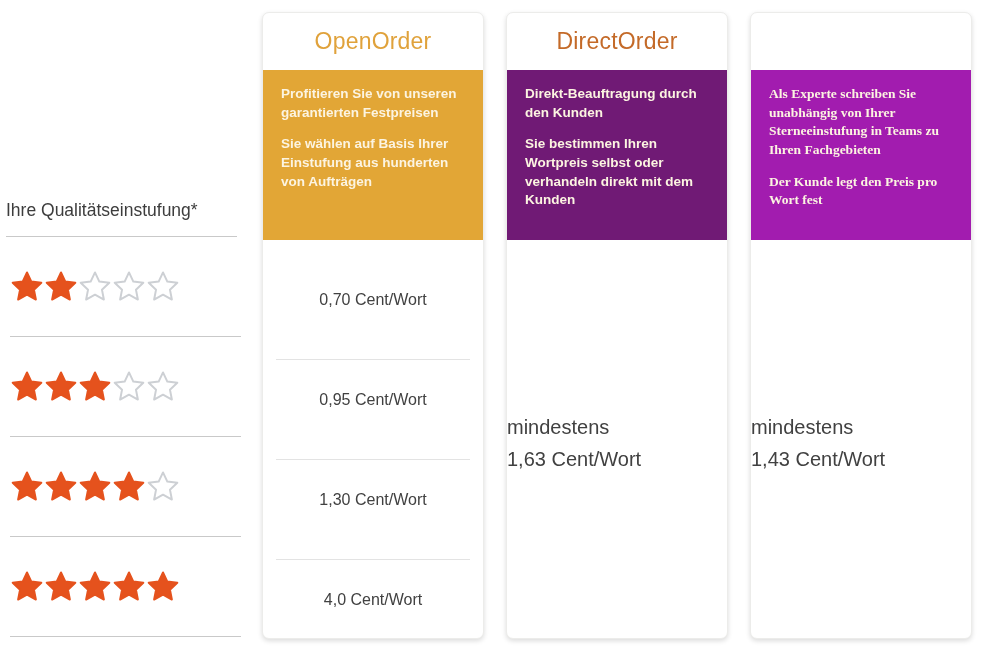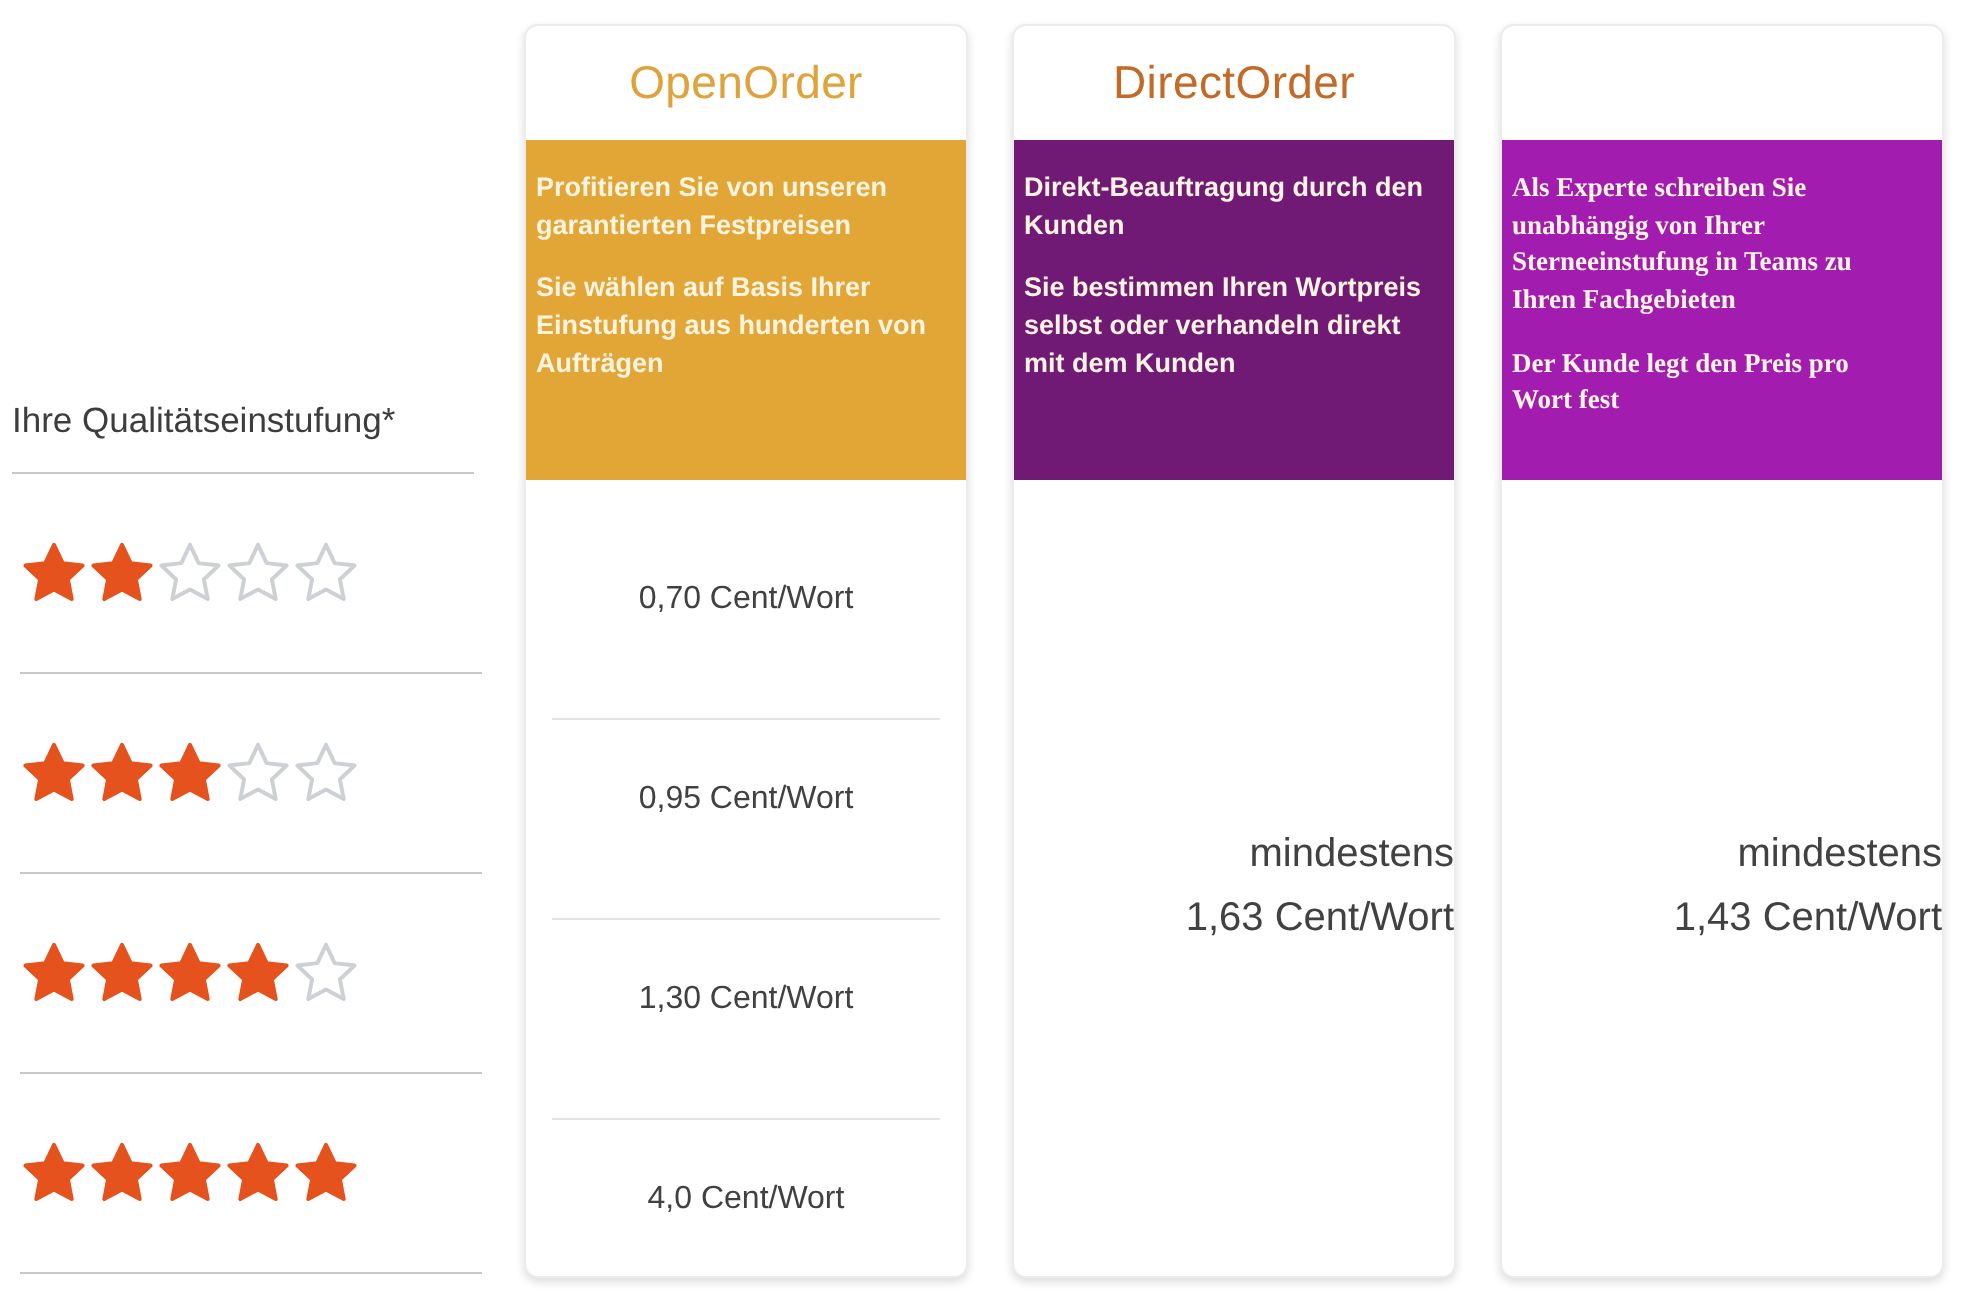--- a/index.html
+++ b/index.html
@@ -36,38 +36,38 @@
     box-shadow: 0 2px 5px rgba(0,0,0,0.14);
   }
   .card-title {
     height: 57px;
     display: flex; align-items: center; justify-content: center;
     font-size: 23px; font-weight: 400;
     letter-spacing: 0.2px;
   }
   .desc-box {
     position: absolute; top: 57px; left: 0; right: 0; height: 170px;
-    padding: 15px 15px 0 5px;
+    padding: 15px 15px 0 18px;
   }
   .desc-box p {
     margin: 0 0 13px 0;
     font-size: 13.5px; font-weight: 700;
     line-height: 1.38;
     color: #fcf4e1;
   }
   .price-row {
     position: absolute; left: 13px; right: 13px; height: 120px;
     display: flex; align-items: center; justify-content: center;
     font-size: 16px; color: #414141;
     border-bottom: 1px solid #e3e3e3;
   }
   .price-row.last { border-bottom: none; }
   .min-price {
     position: absolute; top: 398px; left: 0; right: 0;
-    text-align: right;
+    text-align: left;
     font-size: 20px; line-height: 1.6; color: #414141;
   }
 </style>
 </head>
 <body>
 
 <div class="canvas">
 
   <div class="qual-label">Ihre Qualitätseinstufung*</div>
 

